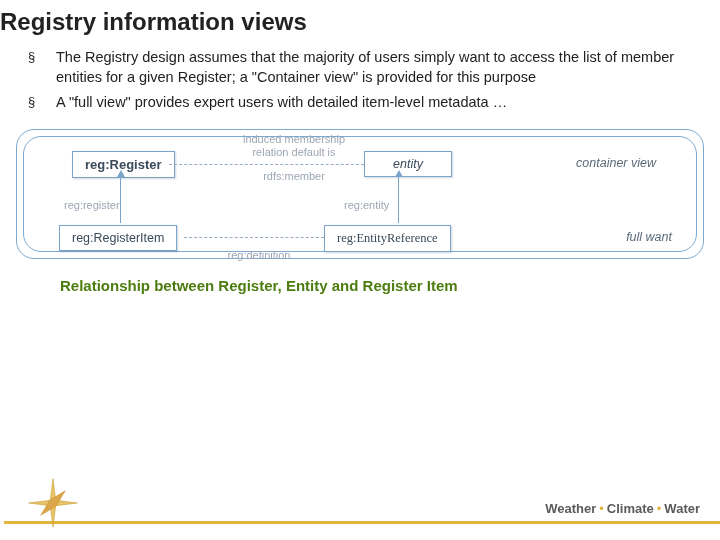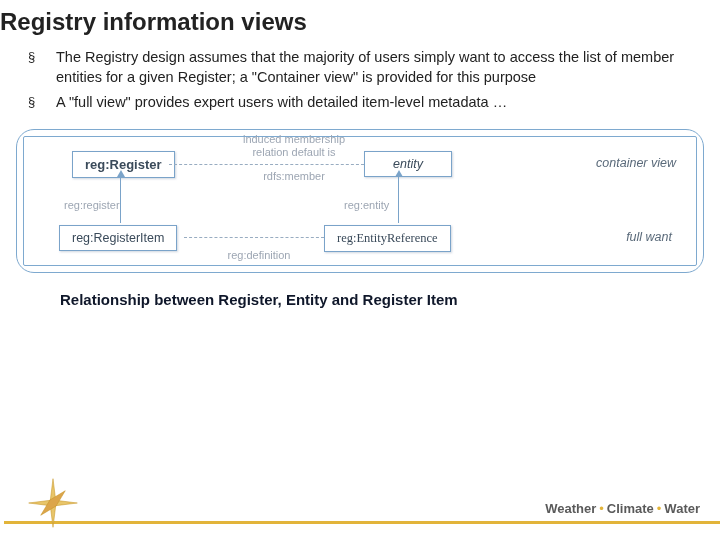--- a/index.html
+++ b/index.html
@@ -4,32 +4,32 @@
 <style>
   * { box-sizing: border-box; margin: 0; padding: 0; }
   body { width: 720px; height: 540px; font-family: Arial, Helvetica, sans-serif; background: #fff; position: relative; overflow: hidden; }
   .title { font-size: 24px; font-weight: bold; color: #222; padding: 8px 14px 12px 0; }
   .bullets { padding: 0 24px 0 28px; font-size: 14.5px; color: #222; line-height: 1.35; }
   .bullets li { display: flex; margin-bottom: 6px; }
   .bullets .bullet { width: 28px; flex-shrink: 0; font-size: 13px; }
   .bullets .text { flex: 1; }
   .diagram { margin: 16px 16px 0 16px; position: relative; }
   .outer-box { border: 1px solid #7ea9cf; border-radius: 18px; padding: 6px; }
-  .inner-box { border: 1px solid #7ea9cf; border-radius: 2px; padding: 18px 10px 50px 10px; position: relative; height: 130px; }
+  .inner-box { border: 1px solid #7ea9cf; border-radius: 18px; padding: 18px 10px 50px 10px; position: relative; height: 116px; }
   .node { position: absolute; font-size: 12px; text-align: center; }
   .box { border: 1px solid #7aa3c9; background: #fff; box-shadow: 1px 1px 2px rgba(96,120,150,.3); padding: 5px 12px; font-size: 12.5px; color: #3a4a5a; }
   .box.strong { font-weight: bold; font-size: 13px; }
   .box.italic { font-style: italic; }
   .faint { color: #9da6b3; font-size: 11px; text-align: center; position: absolute; }
   .label-right { position: absolute; font-style: italic; color: #5a6a7a; font-size: 12.5px; }
   .arrow { position: absolute; background: #7aa3c9; }
   .arrow.v { width: 1px; }
   .arrow .head { position: absolute; width: 0; height: 0; border-left: 4px solid transparent; border-right: 4px solid transparent; border-bottom: 7px solid #7aa3c9; left: -3.5px; top: -7px; }
   .dashed { position: absolute; border-top: 1px dashed #98acc1; }
-  .caption { font-weight: bold; font-size: 15px; color: #0f172a; margin: 18px 0 0 60px; }
+  .caption { font-weight: bold; font-size: 15px; color: #4d7c0f; margin: 18px 0 0 60px; }
   .footer { position: absolute; bottom: 0; left: 4px; right: 0; height: 52px; }
   .footer .bar { position: absolute; left: 0; right: 0; bottom: 16px; height: 3px; background: #e2b43a; }
   .footer .brand { position: absolute; right: 20px; bottom: 24px; font-size: 13px; color: #4a4a4a; }
   .footer .brand b { color: #5a5a5a; }
   .footer .brand .dot { color: #e2b43a; padding: 0 3px; }
   .star { position: absolute; left: 22px; bottom: 10px; width: 54px; height: 54px; }
   .star svg { width: 100%; height: 100%; }
 </style>
 </head>
 <body>
@@ -50,21 +50,21 @@
 <div class="diagram">
   <div class="outer-box">
     <div class="inner-box">
 
       <div class="faint" style="left:200px; top:-4px; width:140px;">induced membership</div>
       <div class="faint" style="left:200px; top:33px; width:140px;">rdfs:member</div>
       <div class="faint" style="left:200px; top:9px; width:140px;">relation default is</div>
 
       <div class="node box strong" style="left:48px; top:14px;">reg:Register</div>
       <div class="node box italic" style="left:340px; top:14px; padding:5px 28px;">entity</div>
-      <span class="label-right" style="right:20px; top:19px;">container view</span>
+      <span class="label-right" style="right:40px; top:19px;">container view</span>
 
       <div class="dashed" style="left:145px; top:27px; width:195px;"></div>
 
       <div class="arrow v" style="left:96px; top:40px; height:46px;">
           <div class="head"></div>
         </div>
       <div class="arrow v" style="left:374px; top:40px; height:46px;">
           <div class="head"></div>
         </div>
 

